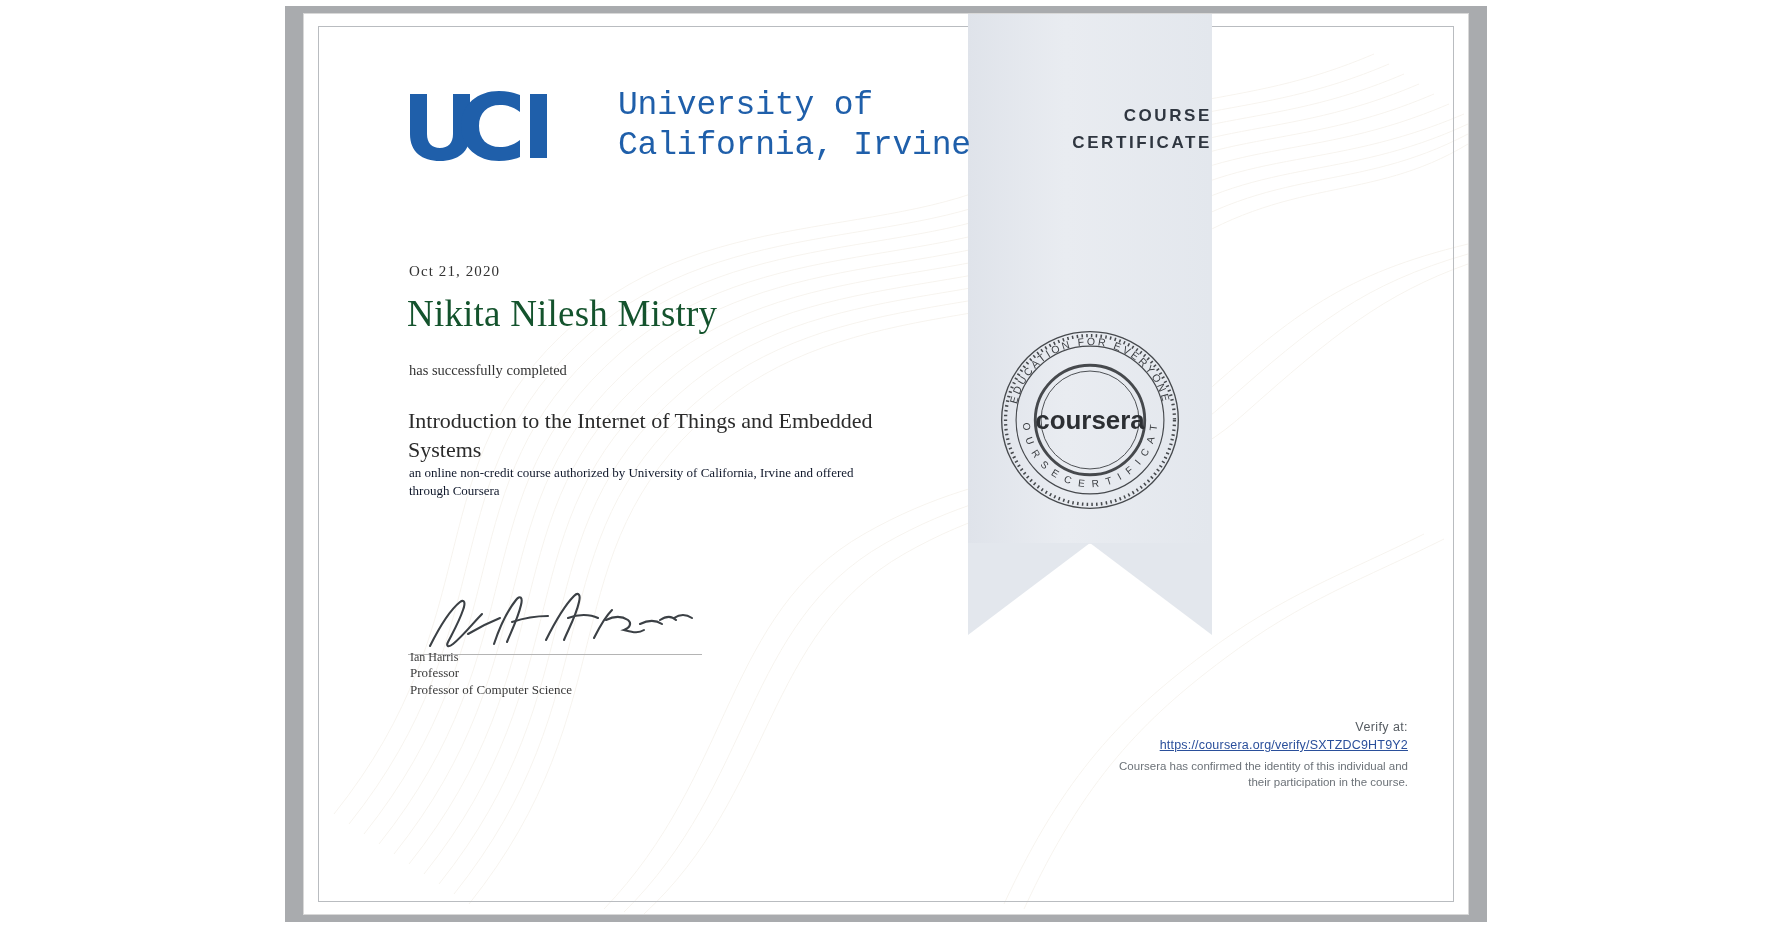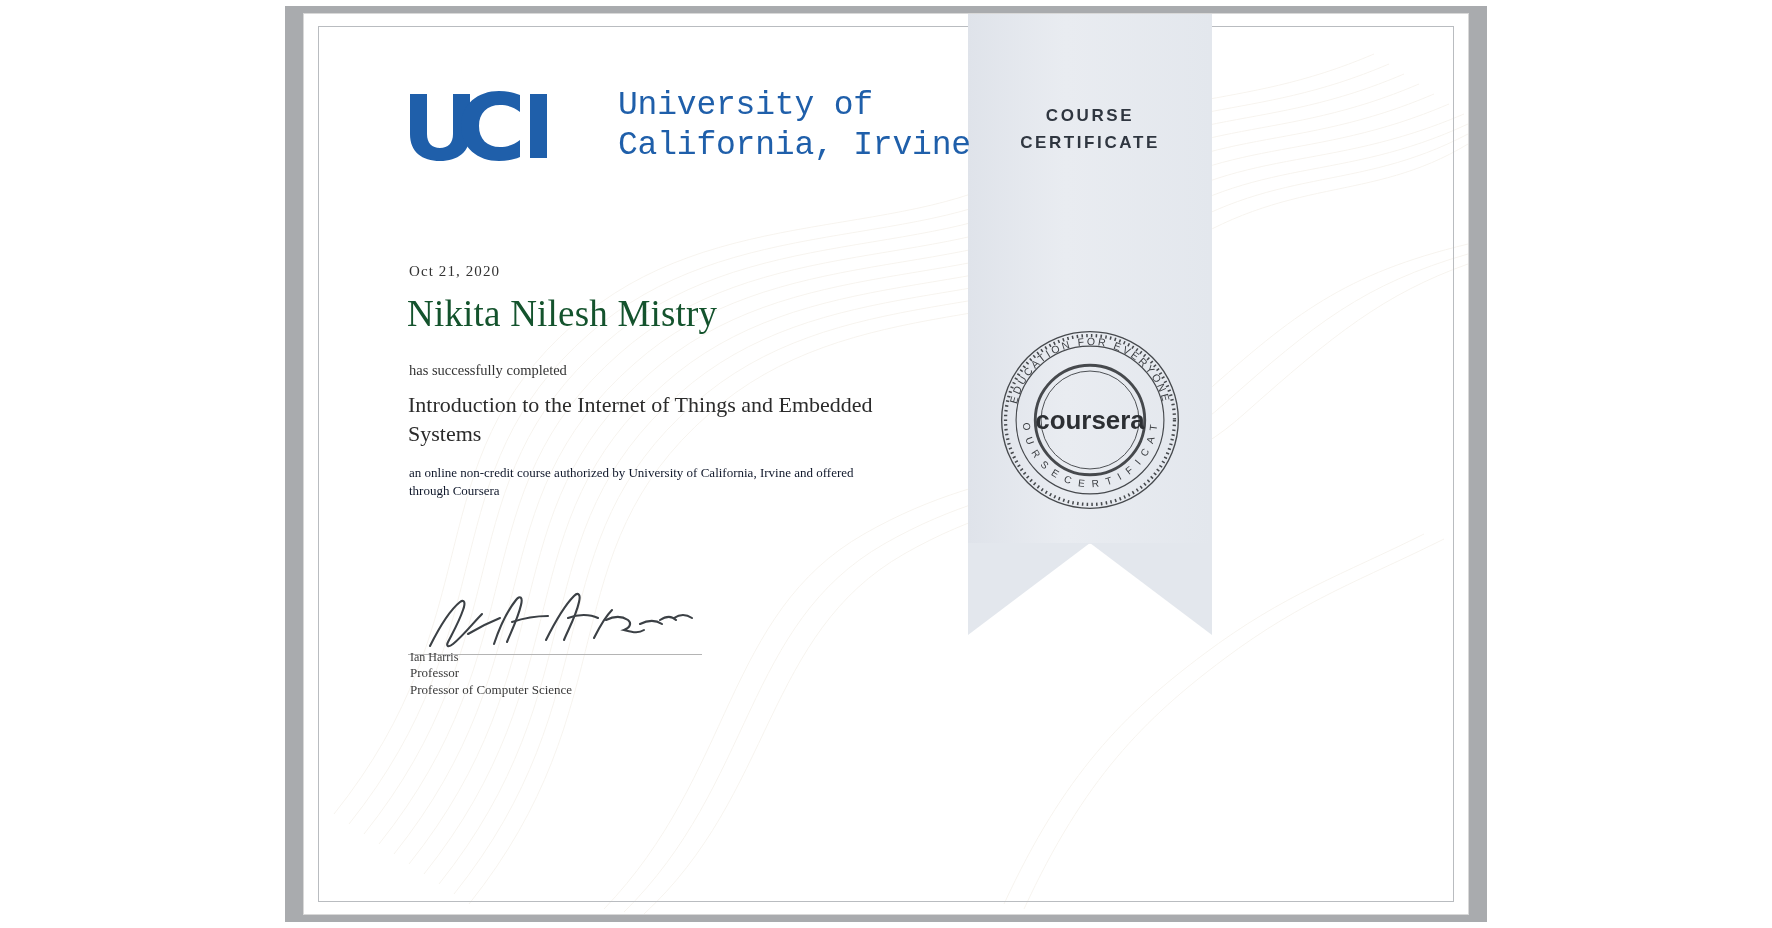--- a/index.html
+++ b/index.html
@@ -119,21 +119,21 @@
   .completed {
     position: absolute;
     left: 105px;
     top: 348px;
     font-size: 14.5px;
     color: #333333;
   }
   .course-title {
     position: absolute;
     left: 104px;
-    top: 376px;
+    top: 392px;
     width: 470px;
     font-size: 22px;
     line-height: 1.34;
     color: #2b2b2b;
   }
   .blurb {
     position: absolute;
     left: 105px;
     top: 450px;
     width: 480px;
@@ -193,21 +193,21 @@
     height: 0;
     border-left: 122px solid #e3e7ed;
     border-right: 122px solid #e3e7ed;
     border-bottom: 92px solid transparent;
   }
   .ribbon-title {
     position: absolute;
     left: 0;
     top: 88px;
     width: 244px;
-    text-align: center;
+    text-align: right;
     font-family: "Liberation Sans", sans-serif;
     font-size: 17px;
     font-weight: bold;
     letter-spacing: 2.6px;
     color: #2f3640;
     line-height: 1.6;
     white-space: pre-line;
   }
   .seal {
     position: absolute;
@@ -350,15 +350,21 @@
         </g>
       </svg>
       <div class="sig-line"></div>
       <div class="sig-name">
         <div>Ian Harris</div>
         <div class="sig-role">Professor</div>
         <div class="sig-dept">Professor of Computer Science</div>
       </div>
     </div>
 
+    <div class="verify">
+      <div class="verify-label">Verify at:</div>
+      <a class="verify-link">https://coursera.org/verify/SXTZDC9HT9Y2</a>
+      <div class="verify-note">Coursera has confirmed the identity of this individual and
+their participation in the course.</div>
+    </div>
 
   </div>
 </div>
 
 </body></html>

